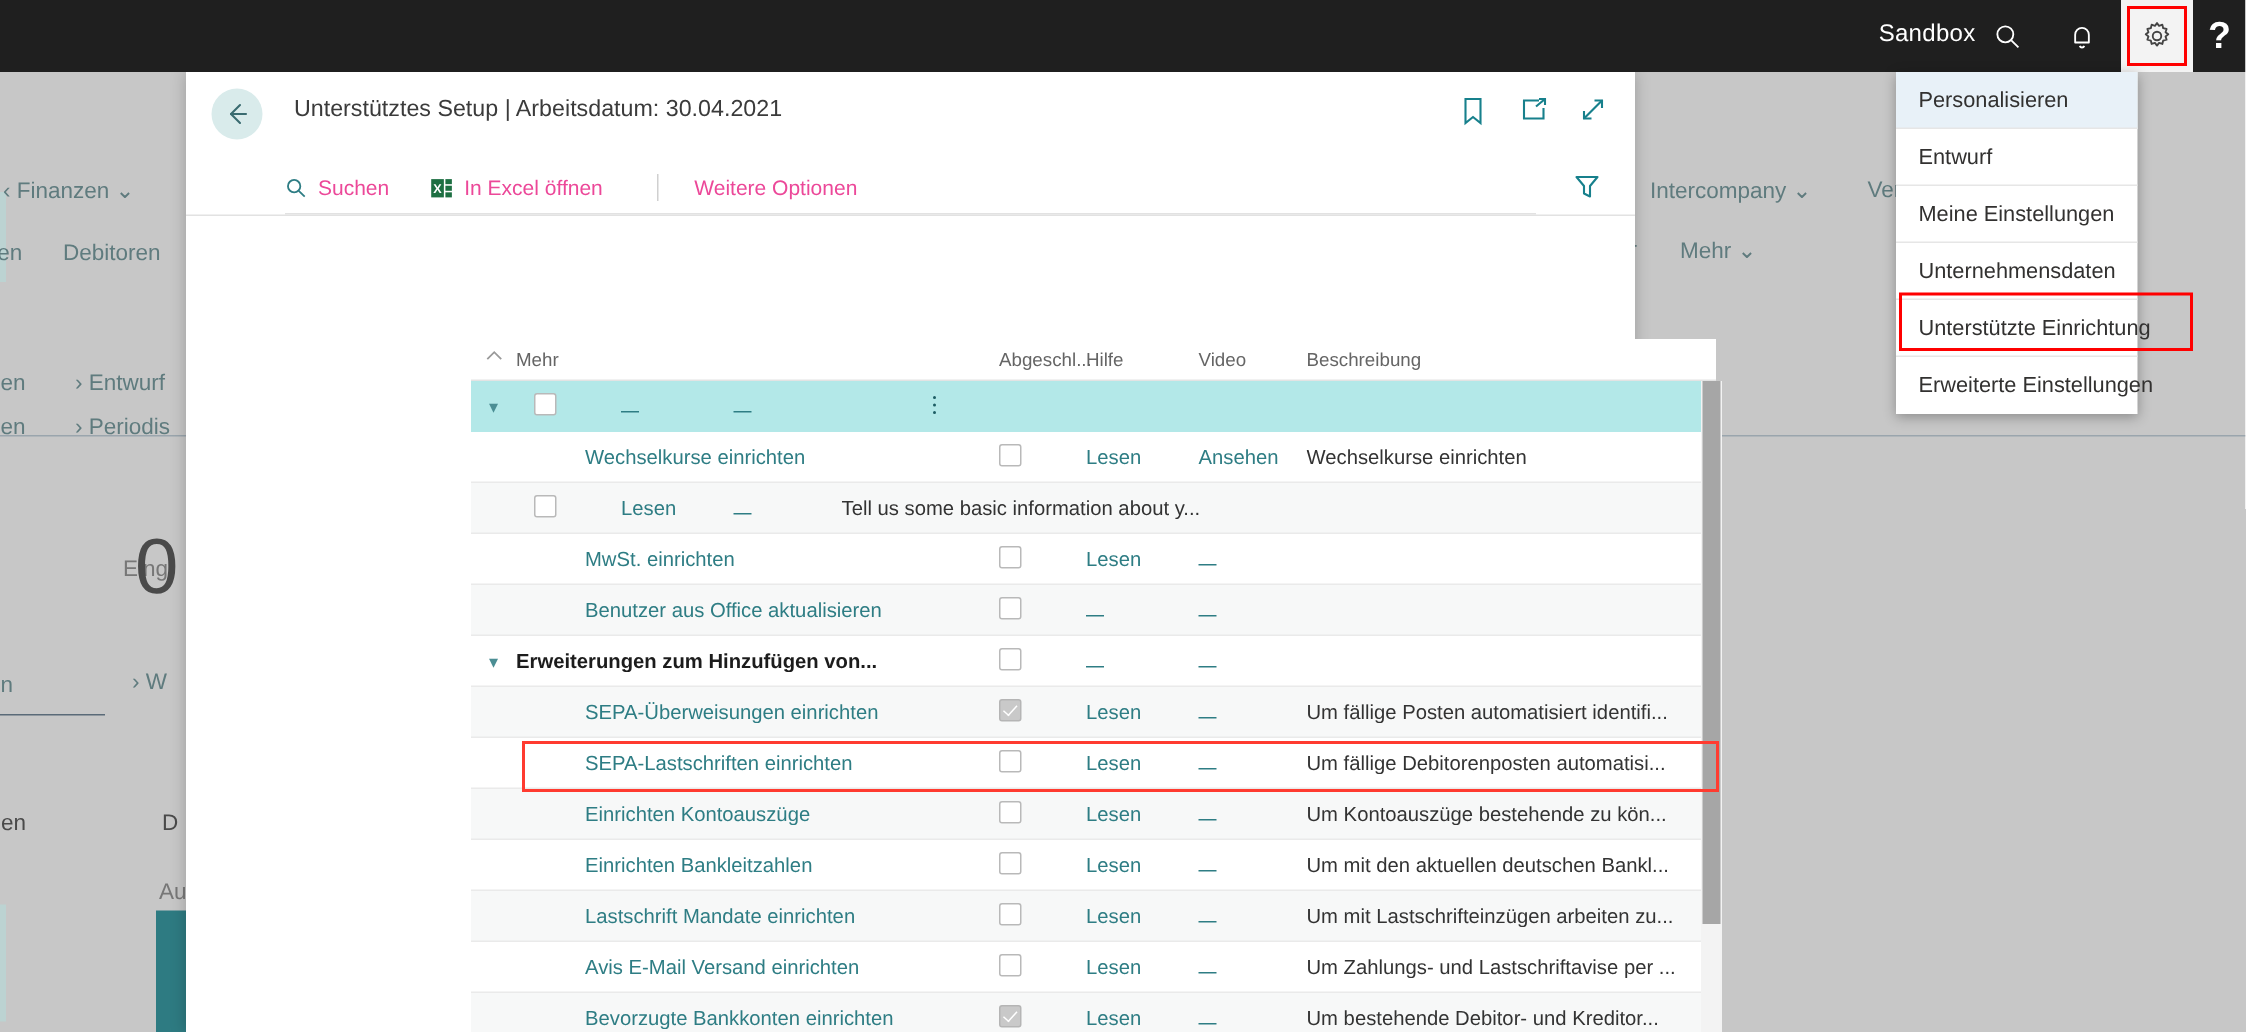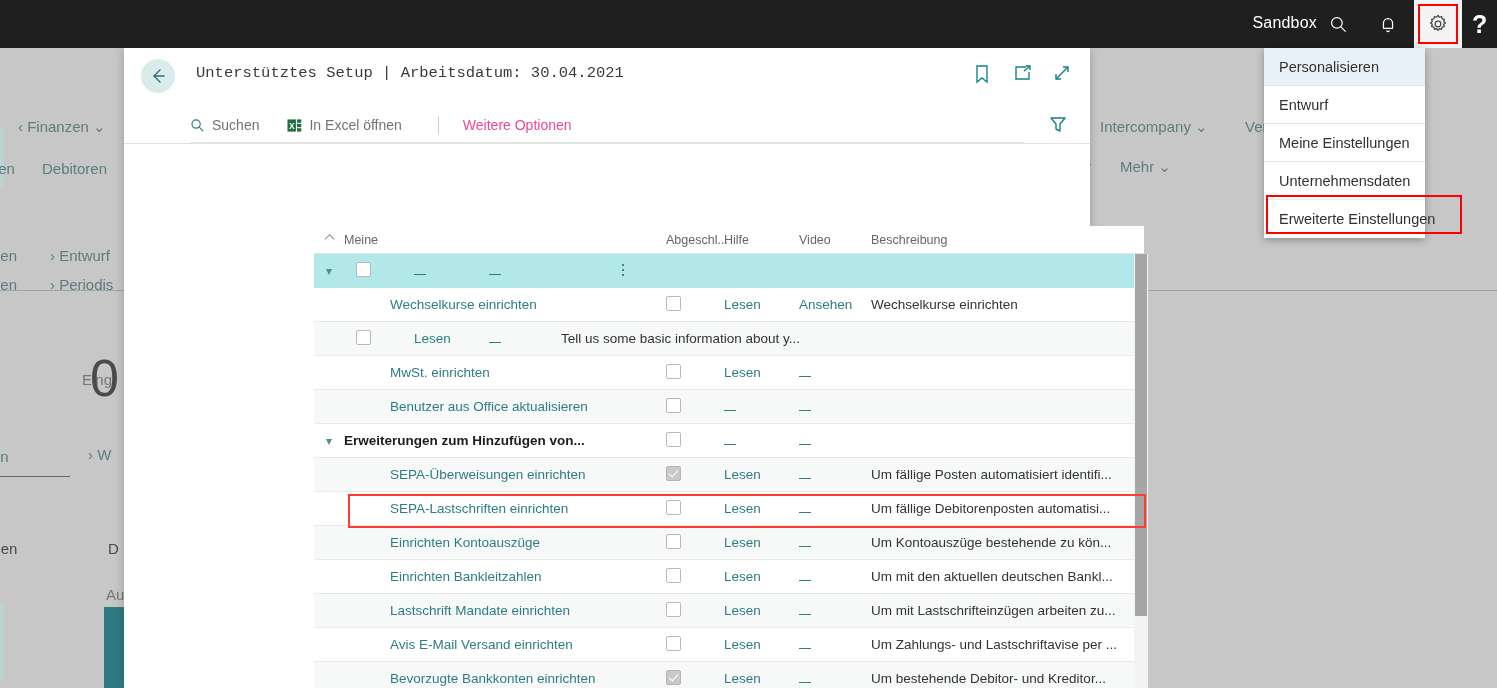--- a/index.html
+++ b/index.html
@@ -89,40 +89,40 @@
   }
   .dlg-head { position:relative; height:58px; }
   .back-btn {
     position:absolute; left:17px; top:11px;
     width:34px; height:34px; border-radius:50%;
     background:#d9ebeb;
     display:flex; align-items:center; justify-content:center;
   }
   .dlg-title {
     position:absolute; left:72px; top:16px;
-    font-size:15.5px; color:#3b3b3b; white-space:nowrap;font-family:Liberation Mono, monospace;
+    font-size:15.5px; color:#3b3b3b; white-space:nowrap;
   }
   .head-icons {
     position:absolute; right:17px; top:16px;
     display:flex; gap:20px; align-items:center;
   }
   .head-icons .hi { width:20px; height:20px; display:block; }
 
   .dlg-toolbar {
     position:relative; height:38px;
     border-bottom:1px solid #e2e2e2;
     margin:0 0 0 0;
   }
   .tb-inner {
     position:absolute; left:66px; top:0; right:0; height:38px;
     display:flex; align-items:center; gap:0;
   }
   .tb-btn {
     display:flex; align-items:center; gap:7px;
-    font-size:14px; color:#737373;
+    font-size:14px; color:#ec4899;
     padding:0 14px 0 0; margin-right:14px; white-space:nowrap;
   }
   .tb-sep { width:1px; height:18px; background:#d0d0d0; margin:0 24px 0 8px; }
   .tb-more { font-size:14px; color:#ec4899; white-space:nowrap; }
   .filter-btn {
     position:absolute; right:20px; top:8px;
     width:22px; height:22px;
   }
   .tb-rule {
     position:absolute; left:66px; right:66px; bottom:0; height:1px; background:#e2e2e2;
@@ -205,21 +205,21 @@
     <div class="bg-thinline" style="left:0;top:242px;width:124px;"></div>
     <div class="bg-thinline" style="left:1090px;top:242px;width:407px;"></div>
     <div class="bg-rule" style="left:0;top:428px;width:70px;"></div>
     <div class="bg-rule" style="left:1090px;top:268px;width:0px;"></div>
     <div class="bg-lighttile" style="left:0px;top:80px;width:4px;height:60px;"></div>
     <div class="bg-lighttile" style="left:0px;top:555px;width:4px;height:78px;"></div>
     <div class="bg-tealtile" style="left:104px;top:559px;width:20px;height:129px;"></div>
   </div>
 
   <div id="bg-left-labels">
-      <div class="bg-item" style="left: 18px; top: 118px; font-size: 15px; z-index: 5;">‹ Finanzen ⌄</div>
+      <div class="bg-item" style="left: 2px; top: 118px; font-size: 15px; z-index: 5;">‹ Finanzen ⌄</div>
       <div class="bg-item" style="left: -6px; top: 160px; font-size: 15px; z-index: 5;">ten</div>
       <div class="bg-item" style="left: 42px; top: 160px; font-size: 15px; z-index: 5;">Debitoren</div>
       <div class="bg-item" style="left: -8px; top: 247px; font-size: 15px; z-index: 5;">gen</div>
       <div class="bg-item" style="left: 50px; top: 247px; font-size: 15px; z-index: 5;">› Entwurf</div>
       <div class="bg-item" style="left: -8px; top: 276px; font-size: 15px; z-index: 5;">gen</div>
       <div class="bg-item" style="left: 50px; top: 276px; font-size: 15px; z-index: 5;">› Periodis</div>
       <div class="bg-item" style="left: 82px; top: 371px; font-size: 15px; z-index: 5; color: rgb(119, 119, 119);">Eing</div>
       <div class="bg-item" style="left: -8px; top: 448px; font-size: 15px; z-index: 5;">en</div>
       <div class="bg-item" style="left: 88px; top: 446px; font-size: 15px; z-index: 5;">› W</div>
       <div class="bg-item" style="left: -6px; top: 540px; font-size: 15px; z-index: 5; color: rgb(74, 74, 74);">llen</div>
@@ -298,21 +298,21 @@
       <div class="tb-rule"></div>
     </div>
 
     <div class="grid-wrap">
       <div class="ghead">
         <div class="c-exp">
           <svg width="13" height="13" viewBox="0 0 14 14" fill="none" stroke="#9a9a9a" stroke-width="1.3">
             <path d="M2 8 L7 3 L12 8"></path>
           </svg>
         </div>
-        <div class="c-name">Meine</div>
+        <div class="c-name">Mehr</div>
         <div class="c-done">Abgeschl...</div>
         <div class="c-help">Hilfe</div>
         <div class="c-video">Video</div>
         <div class="c-desc">Beschreibung</div>
       </div>
       <div id="grid-body">
           <div class="grow sel">
             <div class="c-exp"><span class="caret">▾</span></div>
             <div class="dots3">
               <i></i>
@@ -451,17 +451,18 @@
     </div>
     <div class="help-q">?</div>
   </div>
   <div class="gear-redbox"></div>
 
   <div class="dropdown" id="settings-dropdown">
       <div class="dd-item sel">Personalisieren</div>
       <div class="dd-item">Entwurf</div>
       <div class="dd-item">Meine Einstellungen</div>
       <div class="dd-item">Unternehmensdaten</div>
+      <div class="dd-item">Unterstützte Einrichtung</div>
       <div class="dd-item">Erweiterte Einstellungen</div>
     </div>
   <div class="dd-redbox"></div>
 
 </div>
 
 </body></html>

